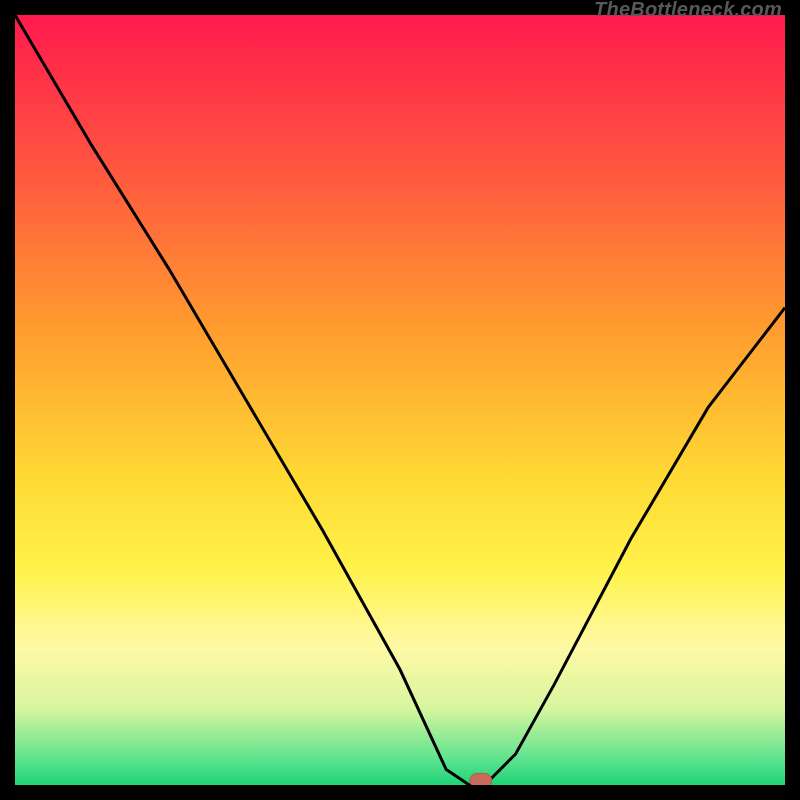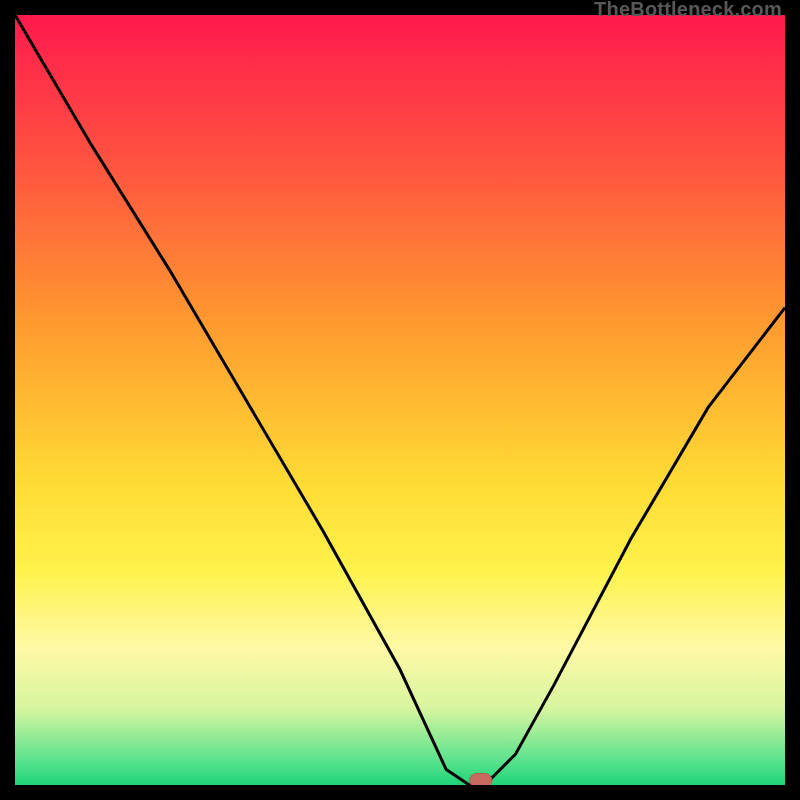--- a/index.html
+++ b/index.html
@@ -11,20 +11,21 @@
     background: #000;
     font-family: Arial, Helvetica, sans-serif;
   }
   .frame {
     position: absolute;
     left: 0;
     top: 0;
     width: 800px;
     height: 800px;
     background: #000;
+    font-style: italic;
   }
   .plot-area {
     position: absolute;
     left: 15px;
     top: 15px;
     width: 770px;
     height: 770px;
   }
   .watermark {
     position: absolute;

